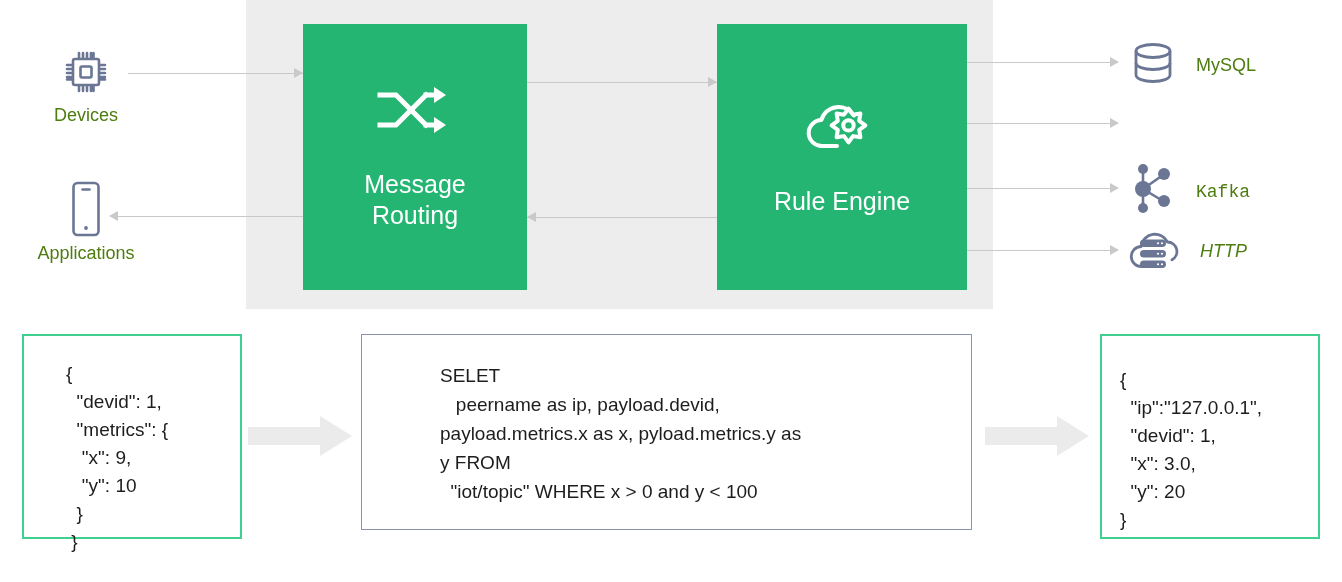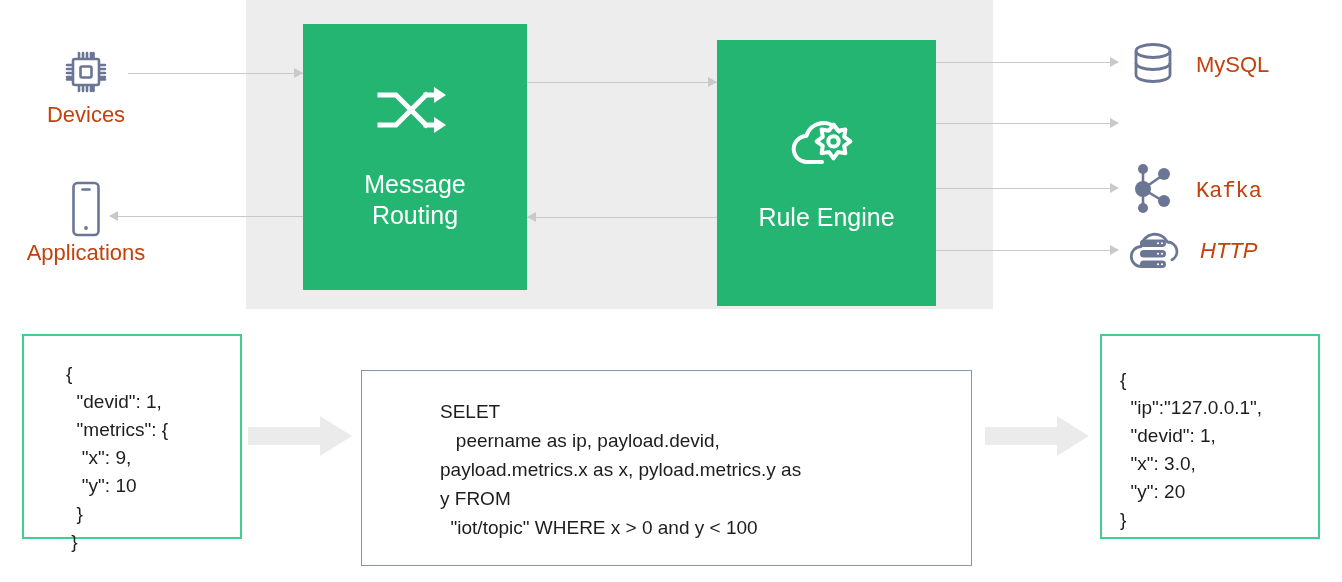--- a/index.html
+++ b/index.html
@@ -44,31 +44,31 @@
   }
   .green-box .gb-label {
     color: #ffffff;
     font-size: 25px;
     line-height: 31px;
     text-align: center;
     font-weight: 400;
     white-space: pre-line;
   }
   #box-routing { left: 303px; top: 24px; width: 224px; height: 266px; }
-  #box-rule    { left: 717px; top: 24px; width: 219px; height: 266px; margin-top: 16px; }
+  #box-rule    { left: 717px; top: 24px; width: 250px; height: 266px; }
 
   
   .node {
     position: absolute;
     display: flex;
     align-items: center;
   }
   .node-label {
-    color: #c2410c;
-    font-size: 22px;
+    color: #4d7c0f;
+    font-size: 18px;
     line-height: 22px;
     white-space: nowrap;
   }
   .left-node {
     flex-direction: column;
     align-items: center;
   }
   .left-node .node-label { }
   .right-node .node-label { margin-left: 18px; }
 
@@ -104,21 +104,21 @@
   .code-box.green-border { border: 2px solid #3fcf8e; }
   .code-box.blue-border  { border: 1px solid #8a93ad; }
   .code-text {
     color: #1d1d1f;
     font-size: 19px;
     line-height: 28px;
     white-space: pre;
     font-family: "Liberation Sans", sans-serif;
   }
   #code-left   { left: 22px;   top: 334px; width: 220px; height: 205px; }
-  #code-middle { left: 361px;  top: 334px; width: 611px; height: 196px; margin-top: 36px; }
+  #code-middle { left: 361px;  top: 334px; width: 611px; height: 196px; }
   #code-right  { left: 1100px; top: 334px; width: 220px; height: 205px; }
 
   #code-left .code-text   { position: absolute; left: 42px;  top: 24px; }
   #code-middle .code-text { position: absolute; left: 78px;  top: 26px; line-height: 29px; }
   #code-right .code-text  { position: absolute; left: 18px;  top: 30px; }
 
   
   .block-arrow {
     position: absolute;
     width: 104px;

